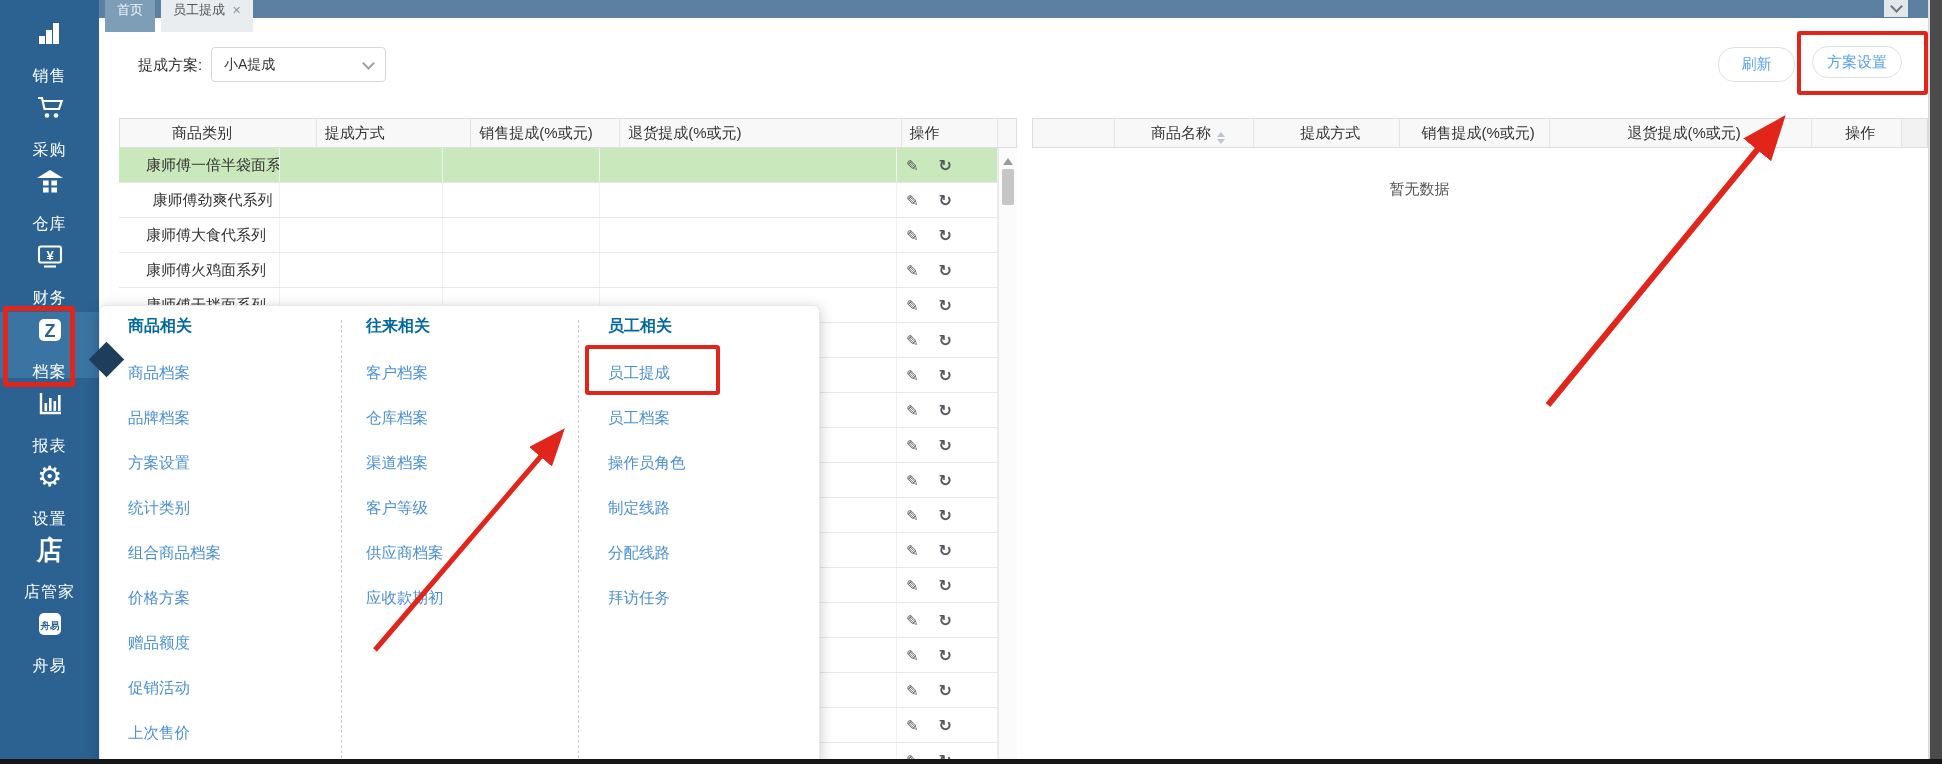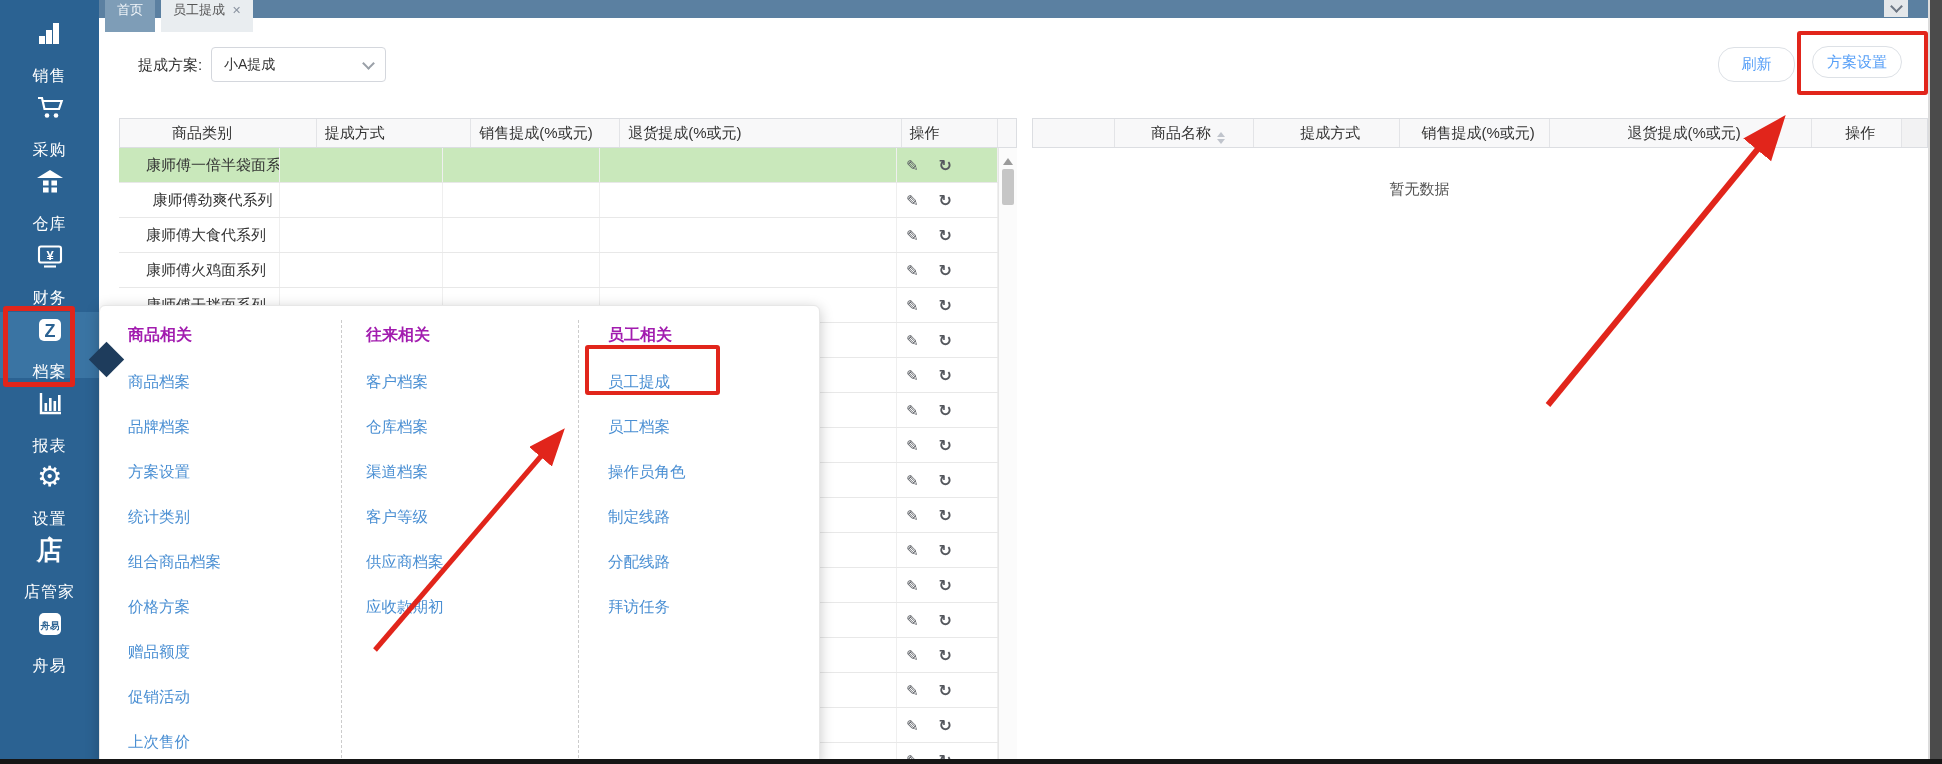--- a/index.html
+++ b/index.html
@@ -56,21 +56,21 @@
   
   .lscroll{position:absolute;left:998px;top:148px;width:19px;height:616px;background:#fbfbfb;
            border-left:1px solid #e6e6e6;box-sizing:border-box;z-index:1;}
   .lscroll .sb-up{width:0;height:0;border:5px solid transparent;border-bottom:7px solid #9b9b9b;margin:5px auto 4px;}
   .lscroll .sb-thumb{width:12px;height:36px;background:#c6c6c6;border-radius:2px;margin:2px auto;}
   
   .popup{position:absolute;left:99px;top:305px;width:721px;height:459px;background:#fff;z-index:5;
          border-radius:6px 6px 0 0;box-shadow:0 3px 14px rgba(0,0,0,.22);border:1px solid #e7e7e7;box-sizing:border-box;}
   .pop-divider{position:absolute;top:14px;bottom:0;border-left:1px dashed #ccc;width:0;}
   .pop-col{position:absolute;top:0;width:210px;}
-  .pop-col h3{margin:0;padding-top:19px;font-size:16px;color:#a21caf;font-weight:bold;}
+  .pop-col h3{margin:0;padding-top:10px;font-size:16px;color:#0369a1;font-weight:bold;}
   .pop-col ul{list-style:none;margin:13px 0 0 0;padding:0;}
   .pop-col li{height:45px;line-height:45px;font-size:15.5px;color:#4a8fd3;cursor:pointer;white-space:nowrap;}
   .pop-diamond{position:absolute;left:94px;top:347px;width:25px;height:25px;background:#1e3c5c;
                transform:rotate(45deg);z-index:6;}
   
   .red-box{position:absolute;border:4px solid #e1251b;border-radius:3px;z-index:7;pointer-events:none;}
   .rb-sidebar{left:3px;top:306px;width:62px;height:71px;border-width:5px;}
   .rb-menu{left:585px;top:345px;width:127px;height:42px;}
   .rb-settings{left:1797px;top:31px;width:123px;height:56px;}
   .arrows{position:absolute;left:0;top:0;z-index:8;pointer-events:none;}

